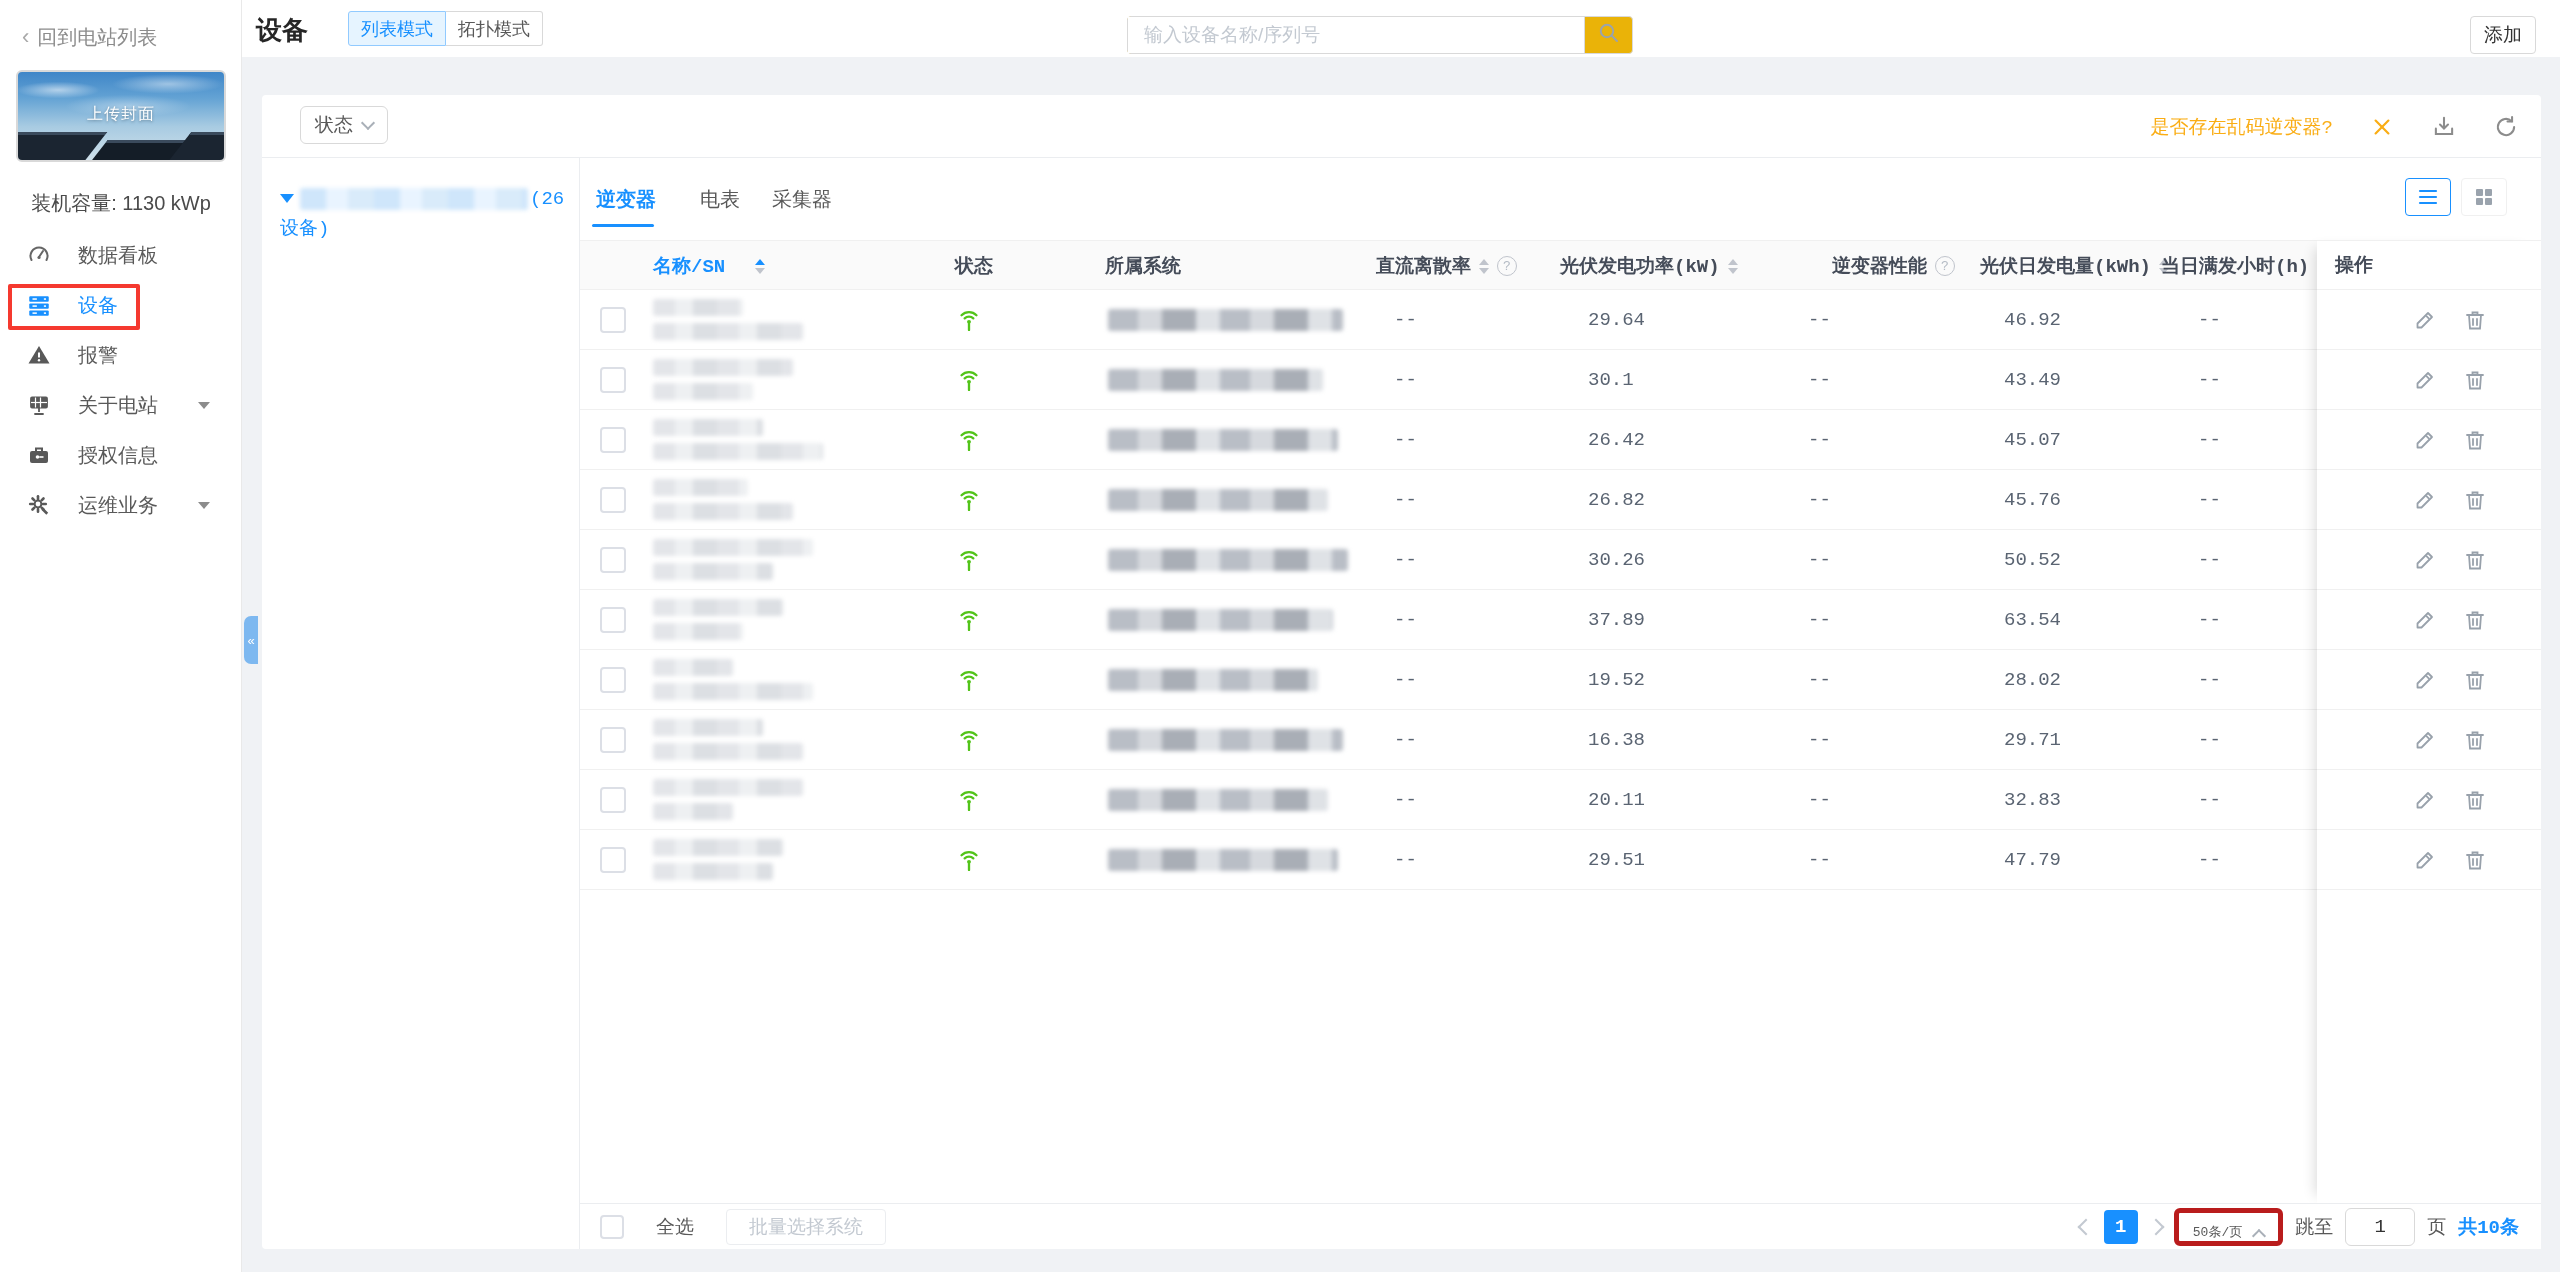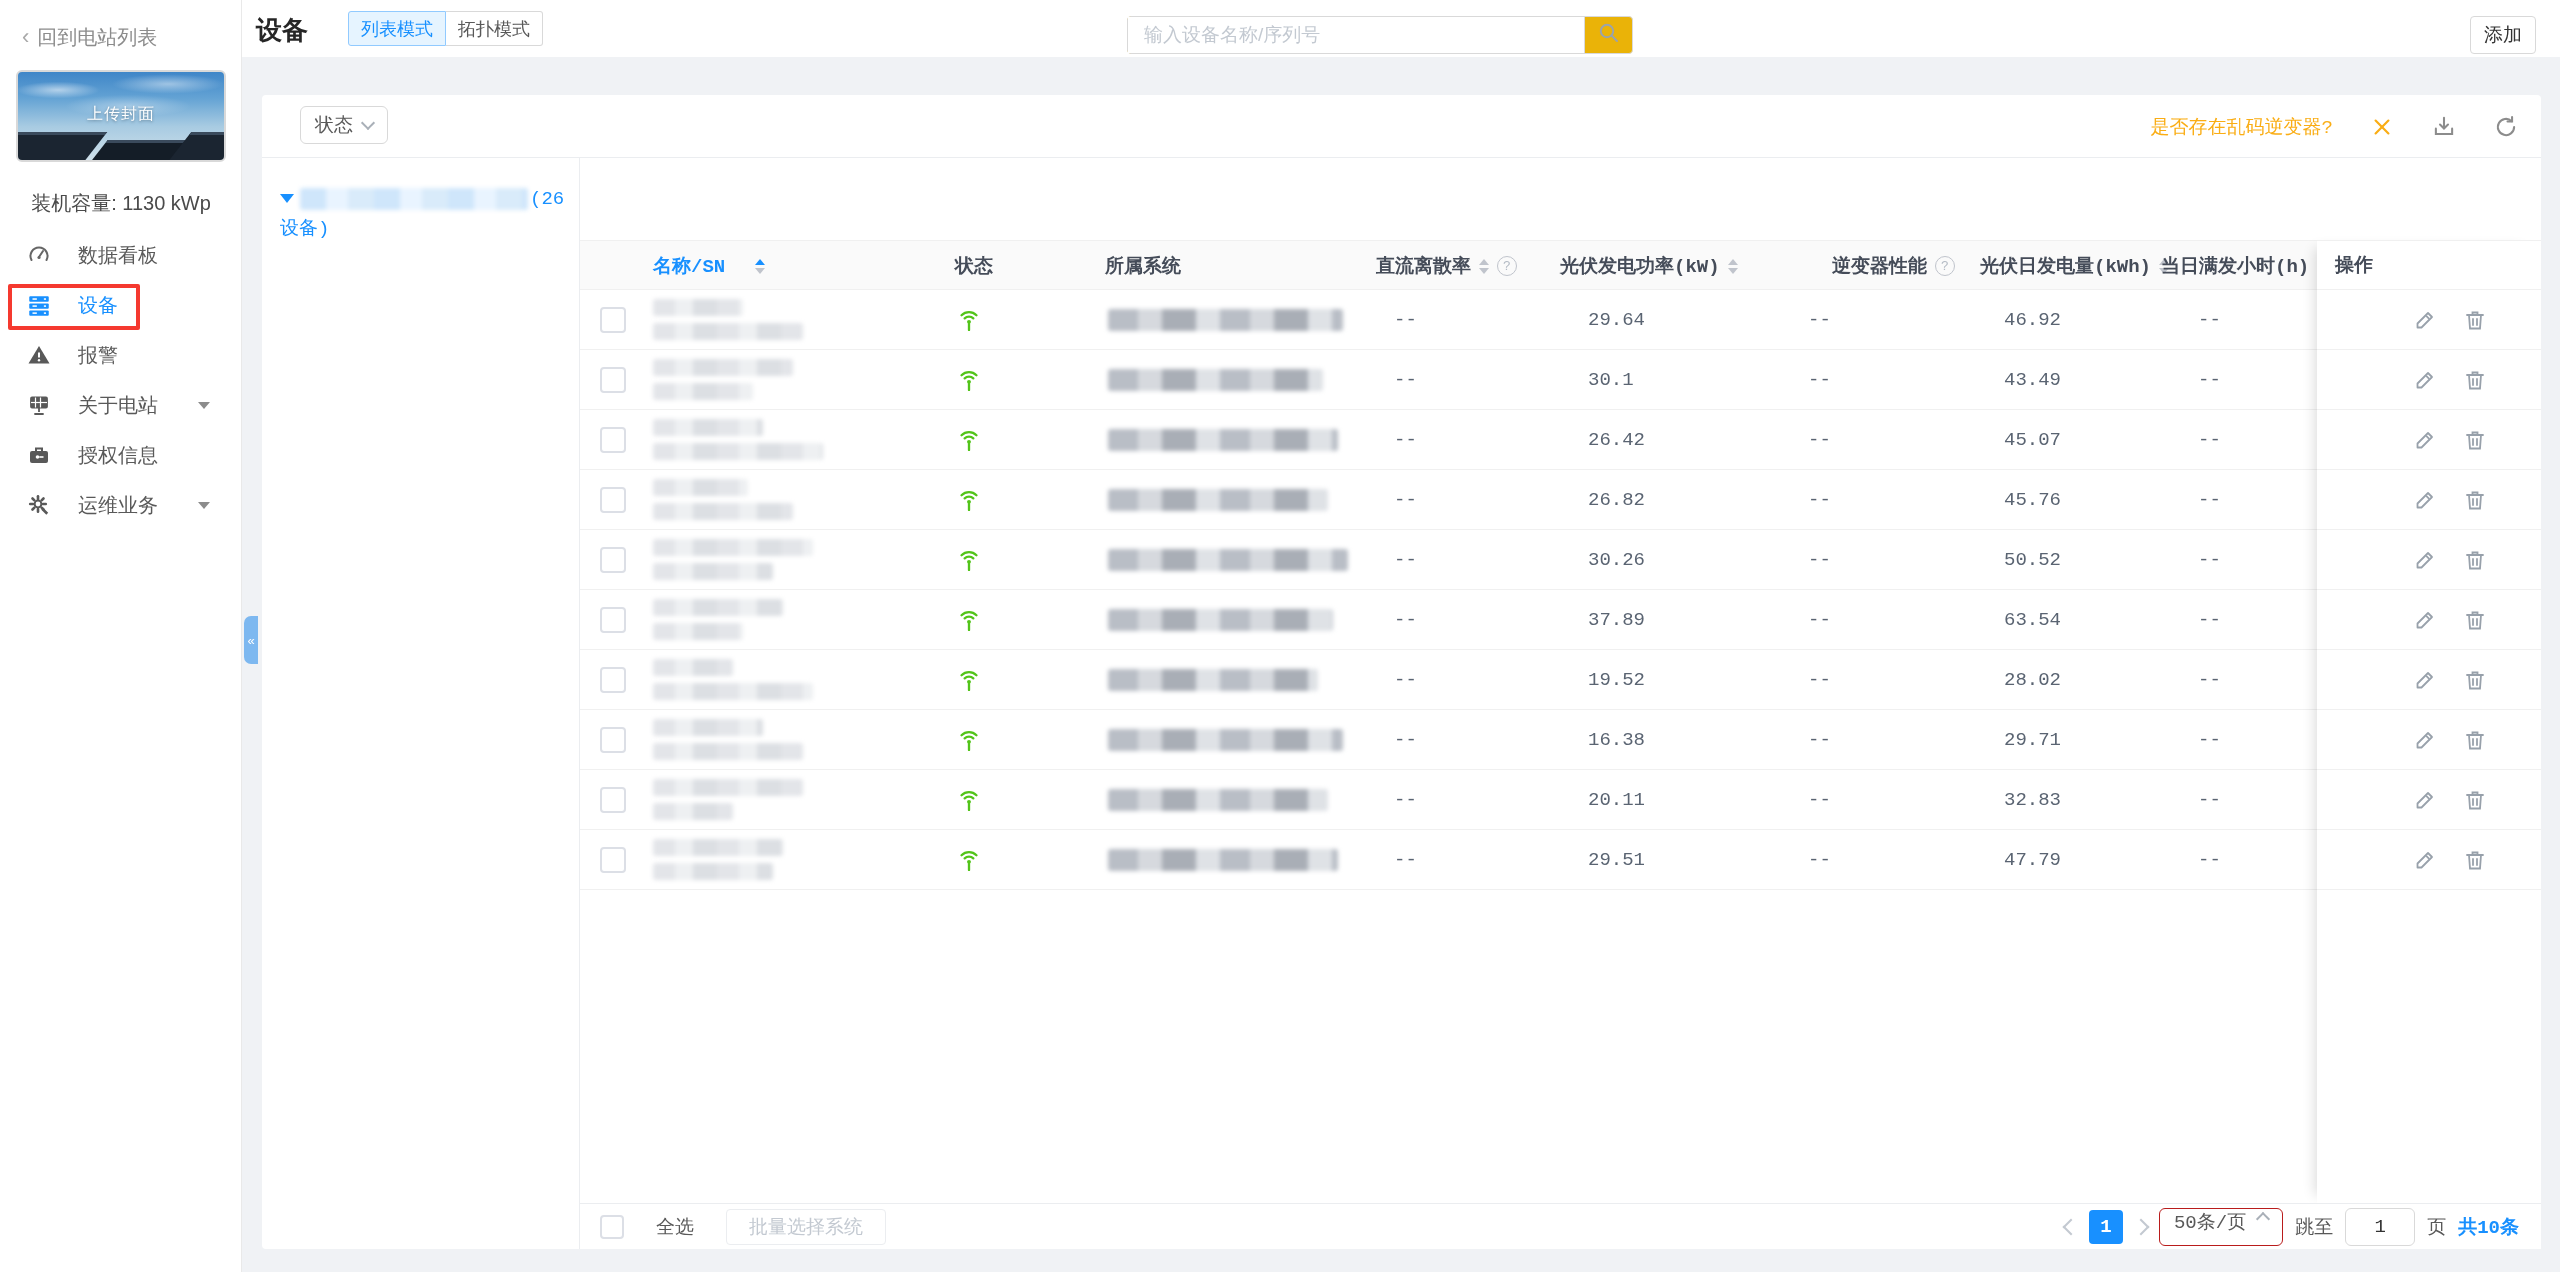--- a/index.html
+++ b/index.html
@@ -108,21 +108,21 @@
   .bottom-bar { position:absolute; left:0; right:0; bottom:0; height:46px; border-top:1px solid #ebedf0; background:#fff; z-index:4; }
   .bb-left { position:absolute; left:20px; top:0; height:46px; display:flex; align-items:center; gap:32px; }
   .bb-cb { width:24px; height:24px; border:2px solid #dcdfe6; border-radius:4px; background:#fff; cursor:pointer; }
   .bb-label { font-size:19px; color:#595959; }
   .batch-btn { height:36px; padding:0 22px; border:1px solid #ebedf0; border-radius:4px; background:#fff; color:#c3c9d1; font-size:19px; display:flex; align-items:center; }
   .bb-right { position:absolute; right:22px; top:0; height:46px; display:flex; align-items:center; gap:12px; }
   .pg-arrow { width:12px; height:12px; border-right:2px solid #c3c9d1; border-bottom:2px solid #c3c9d1; cursor:pointer; }
   .pg-arrow.prev { transform:rotate(135deg); }
   .pg-arrow.next { transform:rotate(-45deg); }
   .pg-page { width:34px; height:34px; background:#1890ff; color:#fff; border-radius:4px; font-size:19px; font-weight:bold; display:flex; align-items:center; justify-content:center; cursor:pointer; }
-  .pg-size { height:38px; padding:0 14px; border:1px solid #b91c1c; border-radius:6px; display:flex; align-items:flex-start; gap:12px; font-size:19px; color:#595959; cursor:pointer; }
+  .pg-size { height:38px; padding:0 14px; border:5px solid #b91c1c; border-radius:6px; display:flex; align-items:flex-end; gap:12px; font-size:13px; color:#595959; cursor:pointer; }
   .pg-jump-label, .pg-suffix { font-size:19px; color:#595959; }
   .pg-input { width:70px; height:38px; border:1px solid #d9d9d9; border-radius:6px; text-align:center; font-size:19px; color:#333; outline:none; font-family:inherit; }
   .pg-total { font-size:19px; color:#1890ff; font-weight:bold; }
 </style>
 </head>
 <body>
 
 <div class="page">
 
   <aside class="sidebar">
@@ -282,20 +282,41 @@
     </div>
 
     <div class="tree-panel">
       <div class="tree-node">
         <span class="tree-caret"></span><span class="tree-blur"></span><span>(26设备)</span>
       </div>
     </div>
 
     <section class="table-region">
 
+      <div class="tabs-row">
+        <span class="tab t0">逆变器</span>
+        <span class="tab t1">电表</span>
+        <span class="tab t2">采集器</span>
+        <span class="tab-underline"></span>
+        <span class="view-btn list">
+          <svg width="24" height="24" viewBox="0 0 24 24" stroke="#1890ff" stroke-width="2.2" stroke-linecap="round">
+              <line x1="4" y1="6" x2="20" y2="6"></line>
+              <line x1="4" y1="12" x2="20" y2="12"></line>
+              <line x1="4" y1="18" x2="20" y2="18"></line>
+            </svg>
+        </span>
+        <span class="view-btn grid">
+          <svg width="24" height="24" viewBox="0 0 24 24" fill="#9aa3ad">
+              <rect x="4" y="4" width="7" height="7" rx="1"></rect>
+              <rect x="13" y="4" width="7" height="7" rx="1"></rect>
+              <rect x="4" y="13" width="7" height="7" rx="1"></rect>
+              <rect x="13" y="13" width="7" height="7" rx="1"></rect>
+            </svg>
+        </span>
+      </div>
 
       <div class="thead">
         <span class="th blue" style="left:73px">
             <span>名称/SN</span>
             <span class="sorter asc">
               <i class="up"></i>
               <i class="down"></i>
             </span>
           </span>
         <span class="th" style="left:375px">

